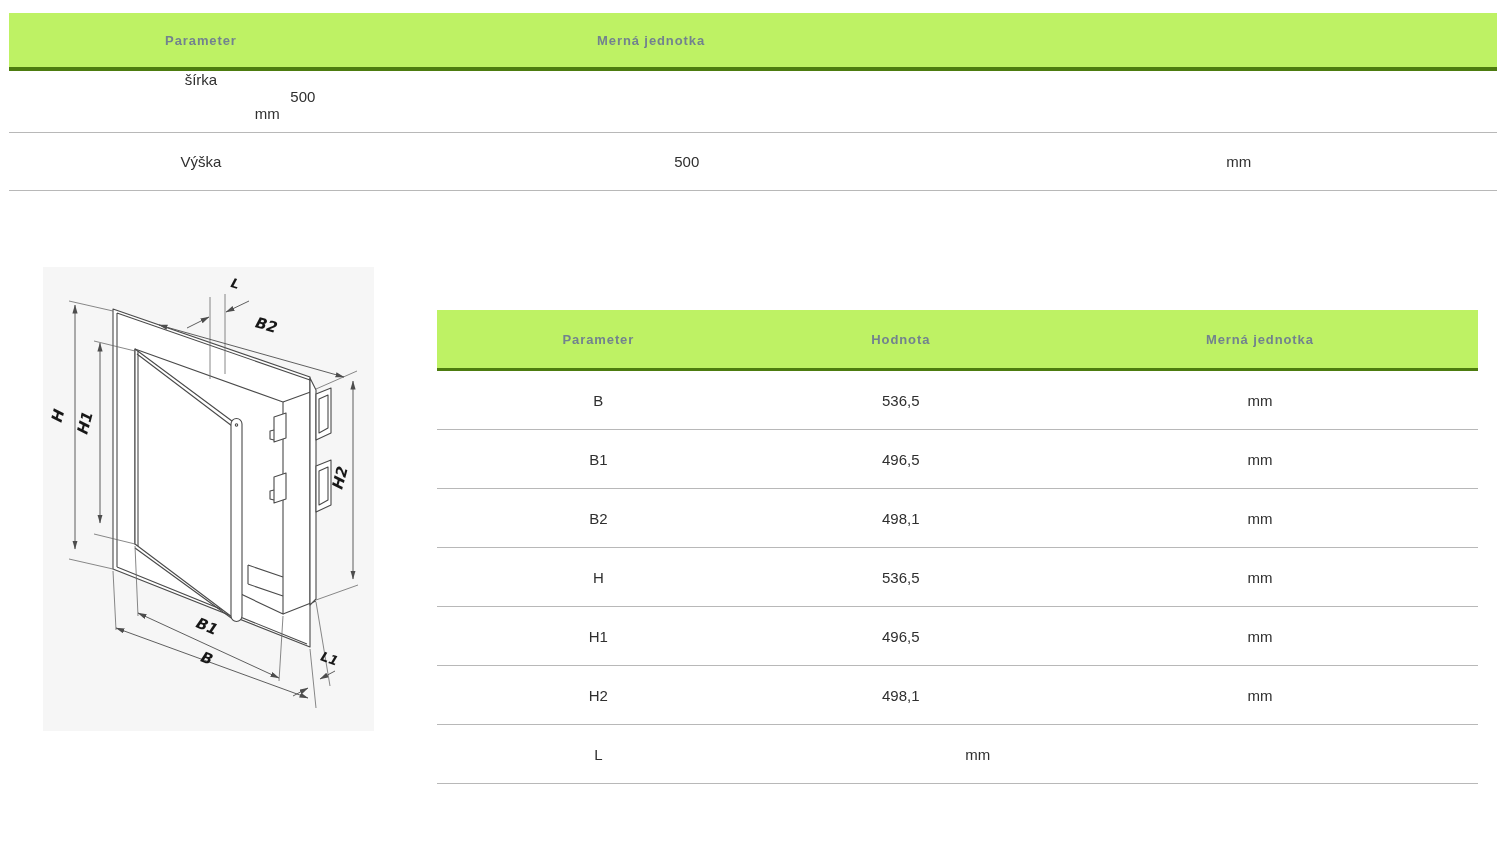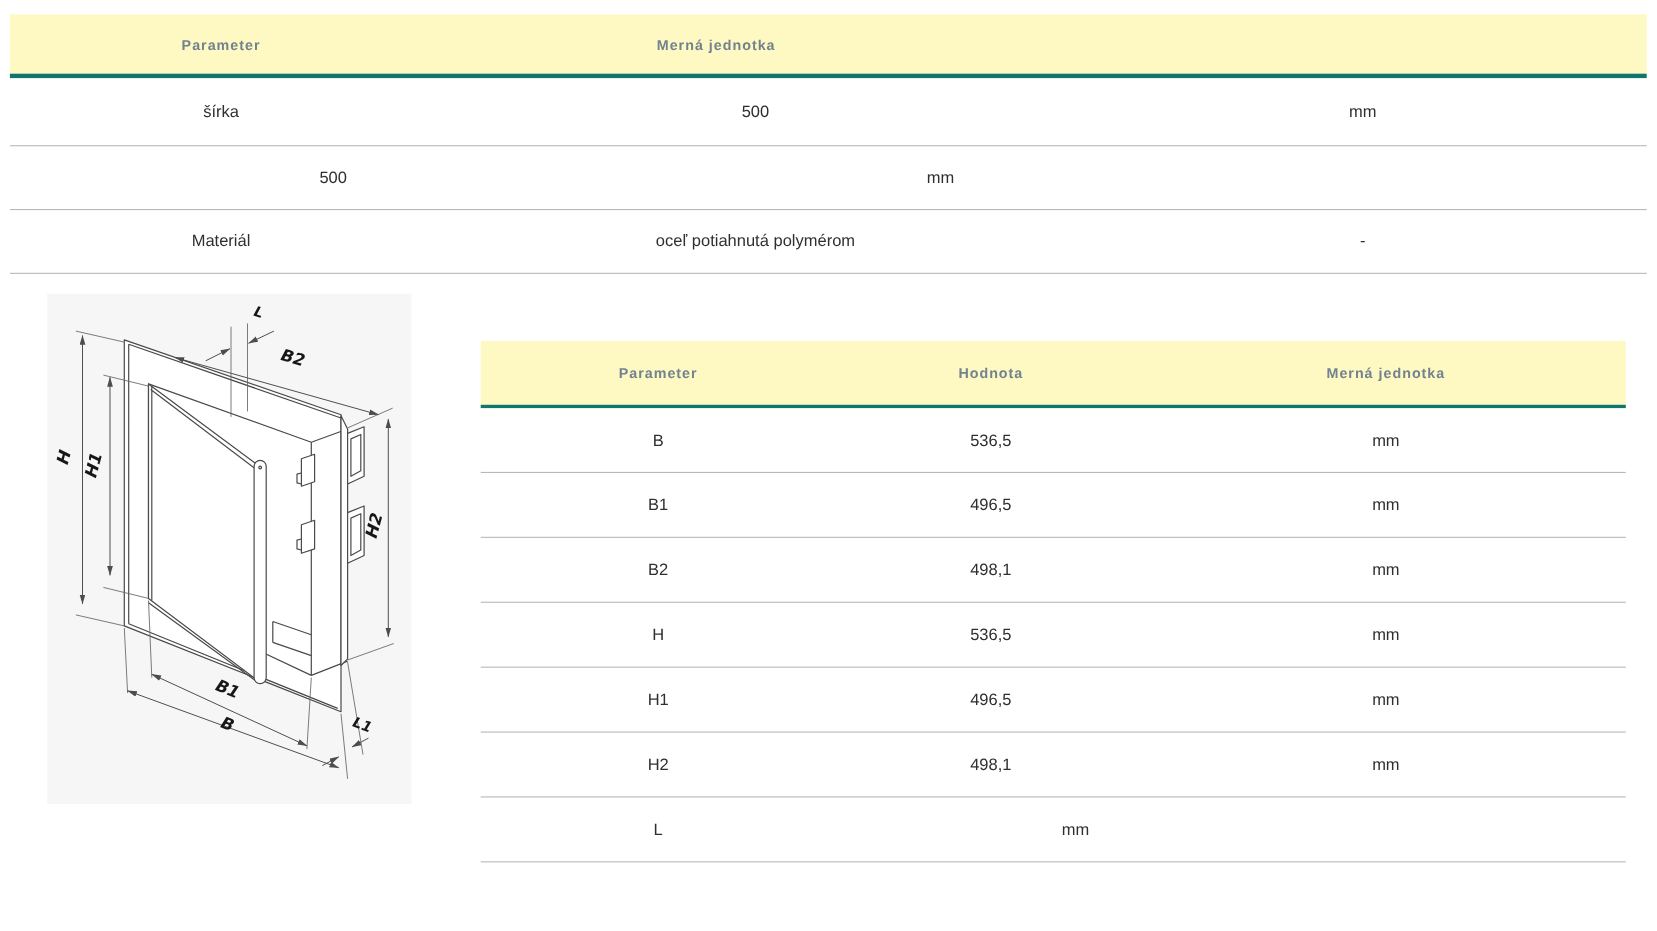--- a/index.html
+++ b/index.html
@@ -2,35 +2,35 @@
 <html><head>
 <meta charset="utf-8">
 <style>
   html,body{margin:0;padding:0;}
   body{
     width:1506px;height:846px;background:#ffffff;position:relative;
     font-family:"Liberation Sans",sans-serif;overflow:hidden;
   }
   
   .spec-table{position:absolute;}
-  .t-header{display:flex;background:#fef9c3;border-bottom:4px solid #0f766e;box-sizing:border-box;}
+  .t-header{display:flex;background:#bef264;border-bottom:4px solid #4d7c0f;box-sizing:border-box;}
   .t-header .th{
     display:flex;align-items:center;justify-content:center;
     font-weight:bold;font-size:13px;color:#72828e;letter-spacing:.9px;
   }
   .t-row{display:flex;border-bottom:1px solid #b8b8b8;box-sizing:border-box;}
   .t-row .td{
     display:flex;align-items:center;justify-content:center;
     font-size:15px;color:#2f2f2f;
   }
   
   #top-table{left:9px;top:13px;width:1488px;}
   #top-table .t-header{height:58px;}
   #top-table .t-row{height:58px;}
-  #top-table .t-row.first{height:62px;}
+  #top-table .t-row.first{height:62px;flex-direction:column;}
   #top-table .c1{width:25.8%;}
   #top-table .c2{width:39.5%;}
   #top-table .c3{width:34.7%;}
   
   #dim-table{left:437px;top:310px;width:1041px;}
   #dim-table .t-header{height:61px;border-bottom-width:3px;}
   #dim-table .t-row{height:59px;}
   #dim-table .d1{width:31%;}
   #dim-table .d2{width:27.1%;}
   #dim-table .d3{width:41.9%;}
@@ -56,27 +56,23 @@
   <div class="t-header">
     <div class="th c1">Parameter</div>
     <div class="th c3">Merná jednotka</div>
   </div>
   <div class="t-row first">
     <div class="td c1">šírka</div>
     <div class="td c2">500</div>
     <div class="td c3">mm</div>
   </div>
   <div class="t-row">
+    <div class="td c1">Výška</div>
     <div class="td c2">500</div>
     <div class="td c3">mm</div>
-  </div>
-  <div class="t-row">
-    <div class="td c1">Materiál</div>
-    <div class="td c2">oceľ potiahnutá polymérom</div>
-    <div class="td c3">-</div>
   </div>
 </div>
 
 <div id="diagram-panel">
   <svg width="331" height="464" viewBox="0 0 331 464">
     <defs>
       <marker id="arw" markerWidth="9" markerHeight="6" refX="8.5" refY="2.6" orient="auto-start-reverse" markerUnits="userSpaceOnUse">
         <path d="M0,0 L9,2.6 L0,5.2 Z" fill="#4d4d4d"></path>
       </marker>
     </defs>

